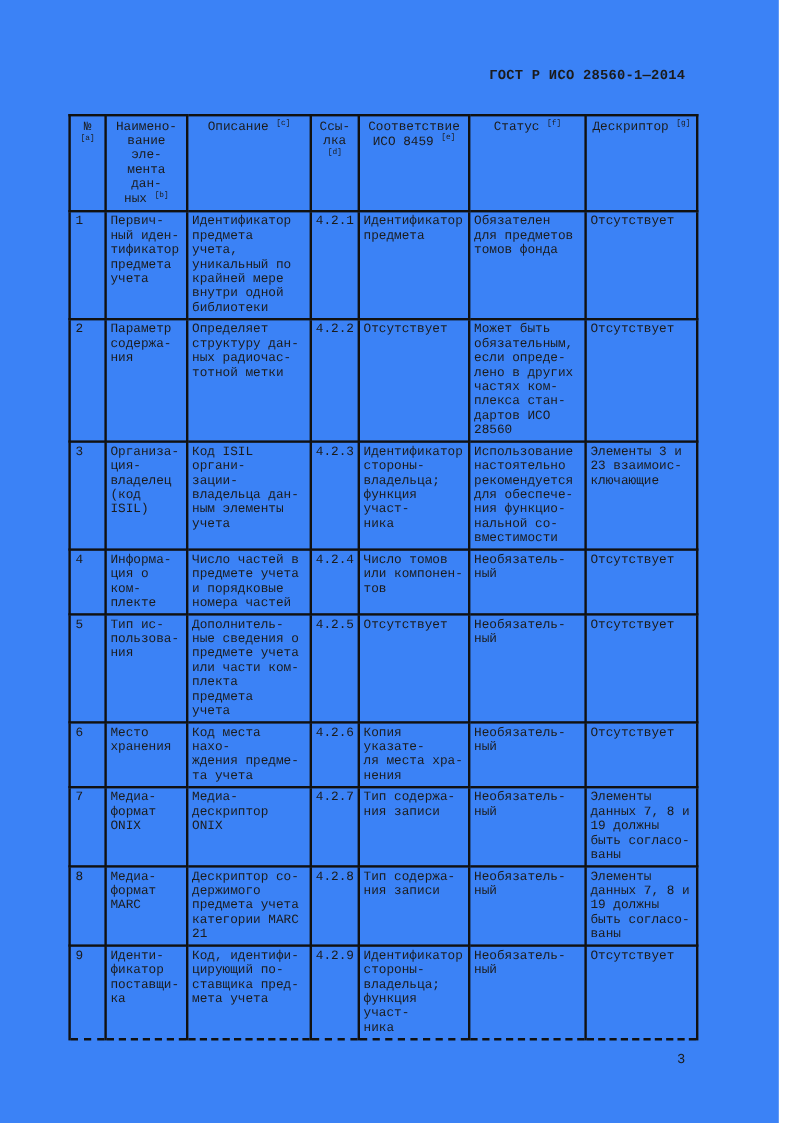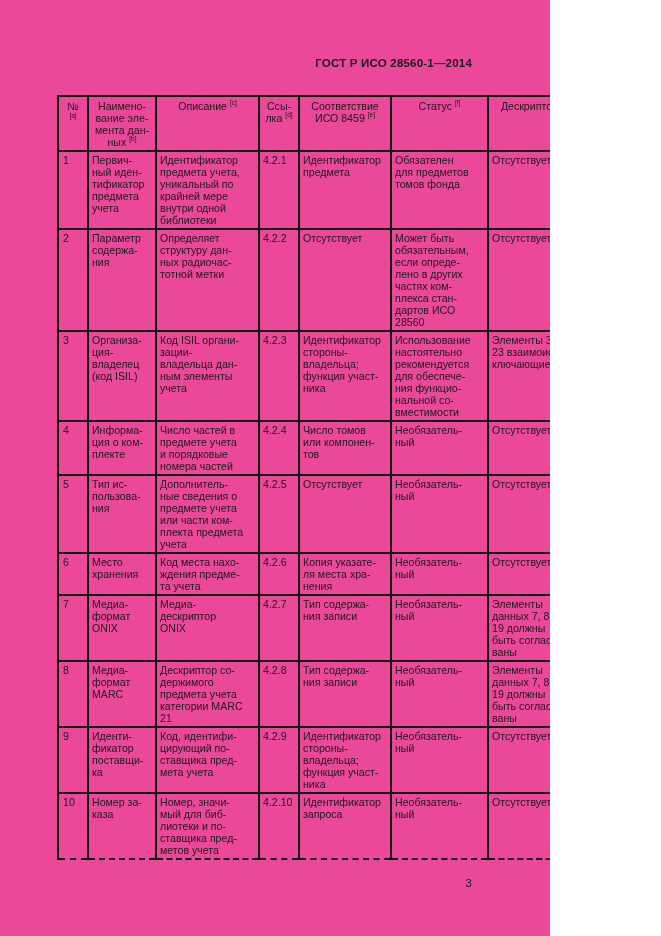--- a/index.html
+++ b/index.html
@@ -4,24 +4,25 @@
 <style>
   html, body {
     margin: 0;
     padding: 0;
     background: #ffffff;
     font-family: "Liberation Sans", "DejaVu Sans", sans-serif;
     color: #1b1b1b;
   }
   .page {
     position: relative;
-    width: 550px;
+    width: 649px;
     height: 936px;
-    background: #ec4899;
+    background: #3b82f6;
     overflow: hidden;
+    font-family: Liberation Mono, monospace;
   }
   .doc-header {
     position: absolute;
     top: 57px;
     right: 78px;
     font-size: 11.5px;
     font-weight: bold;
     letter-spacing: 0.2px;
     white-space: nowrap;
   }
@@ -55,21 +56,21 @@
   table.data-table th {
     font-weight: normal;
     text-align: center;
     padding-top: 3px;
   }
   table.data-table td {
     text-align: left;
     white-space: pre-line;
   }
   table.data-table td.c-num { padding-left: 4px; }
-  table.data-table td.c-ref { text-align: left; }
+  table.data-table td.c-ref { text-align: right; }
   
   table.data-table { border-bottom: none; }
   table.data-table tr:last-child td { border-bottom: 2px dashed #111; }
   .hdr-label { white-space: pre-line; }
   sup.note {
     font-size: 6.5px;
     line-height: 6px;
     vertical-align: super;
     letter-spacing: 0;
   }
@@ -303,35 +304,19 @@
     <td class="c-ref">4.2.9</td>
     <td class="c-iso">Идентификатор
 стороны-
 владельца;
 функция участ-
 ника</td>
     <td class="c-status">Необязатель-
 ный</td>
     <td class="c-rel">Отсутствует</td>
   </tr>
-          <tr>
-    <td class="c-num">10</td>
-    <td class="c-name">Номер за-
-каза</td>
-    <td class="c-desc">Номер, значи-
-мый для биб-
-лиотеки и по-
-ставщика пред-
-метов учета</td>
-    <td class="c-ref">4.2.10</td>
-    <td class="c-iso">Идентификатор
-запроса</td>
-    <td class="c-status">Необязатель-
-ный</td>
-    <td class="c-rel">Отсутствует</td>
-  </tr>
         </tbody>
     </table>
   </div>
 
   <div class="page-number">3</div>
 
 </div>
 
 </body></html>

